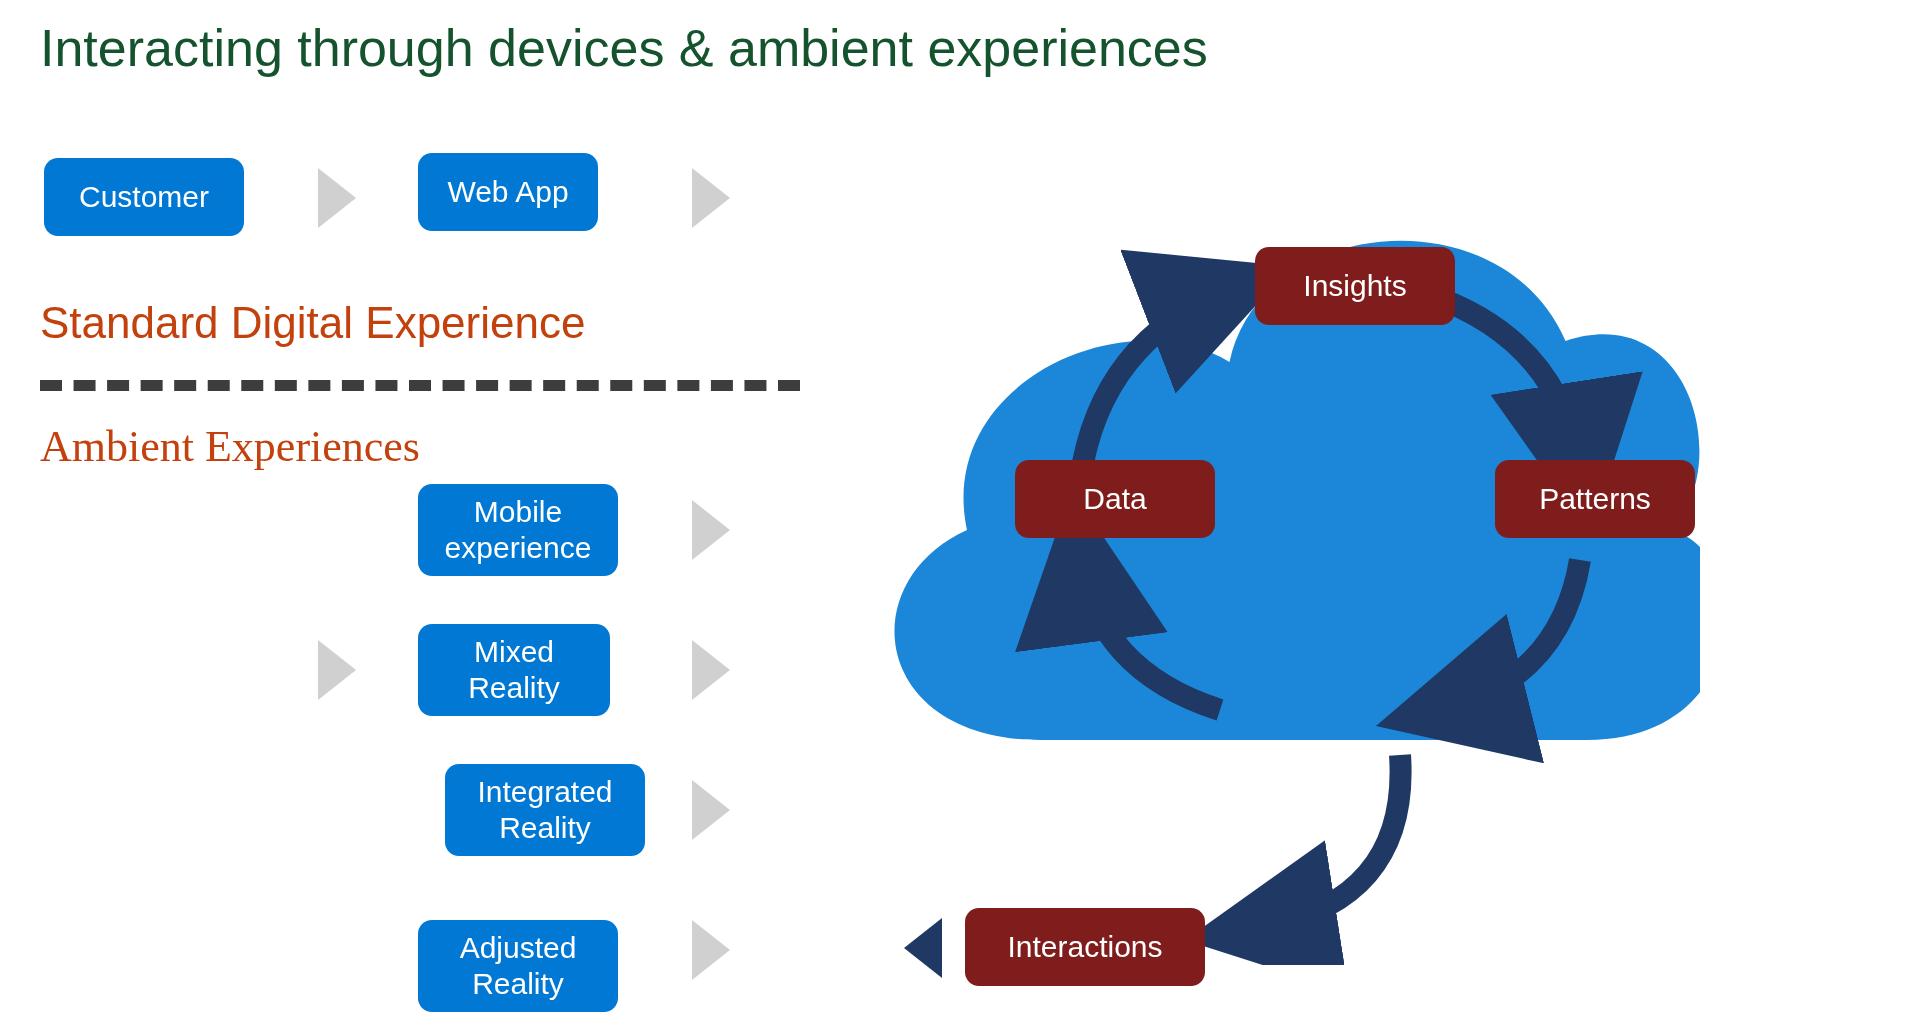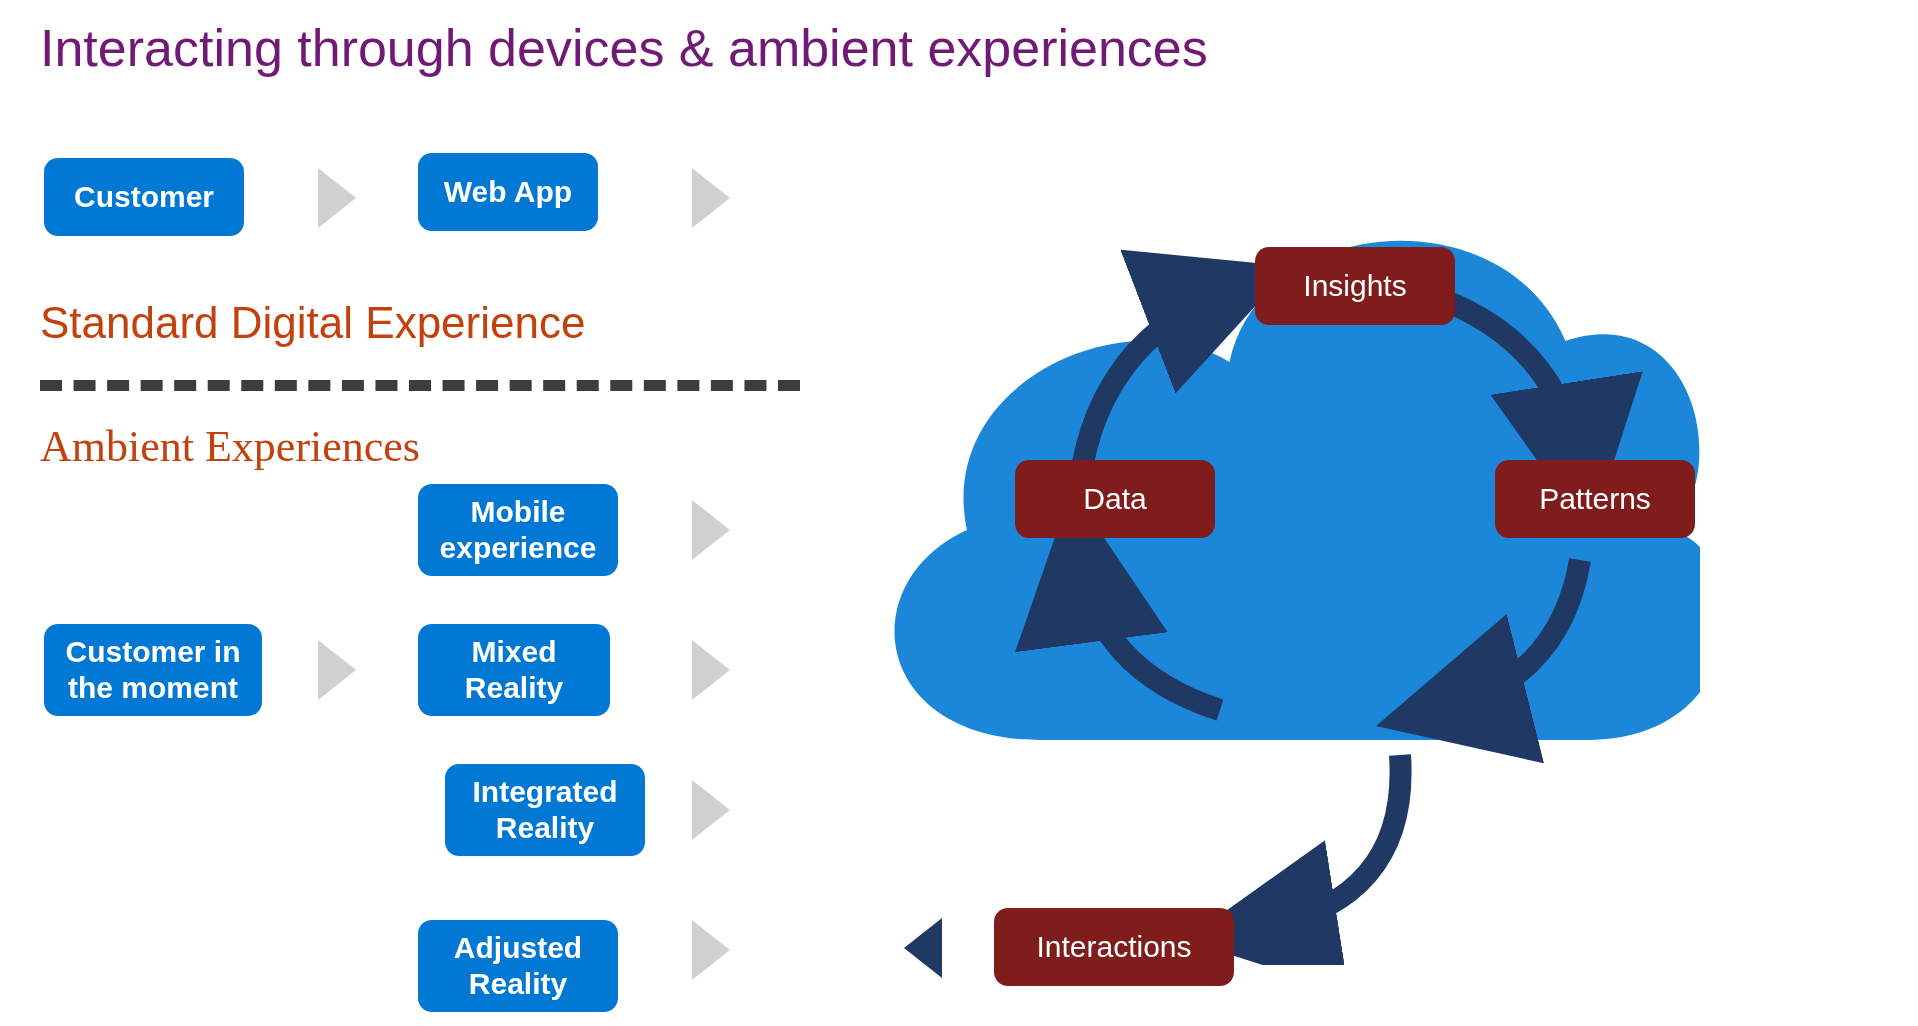--- a/index.html
+++ b/index.html
@@ -15,38 +15,38 @@
   .slide {
     position: relative;
     width: 1918px;
     height: 1026px;
     padding: 30px 40px;
     box-sizing: border-box;
   }
   .title {
     font-size: 52px;
     font-weight: 300;
-    color: #701a75;
+    color: #14532d;
     text-align: right;
   }
   .subtitle {
     font-size: 44px;
     font-weight: 300;
     color: #c2410c;
   }
   .blue-box {
     background: #0078d4;
     color: #ffffff;
     border-radius: 14px;
     display: flex;
     align-items: center;
     justify-content: center;
     text-align: center;
     font-size: 30px;
-    font-weight: 700;
+    font-weight: 400;
     line-height: 1.2;
     box-sizing: border-box;
     padding: 14px 10px;
   }
   .grey-box {
     background: #7f1d1d;
     color: #ffffff;
     border-radius: 14px;
     display: flex;
     align-items: center;
@@ -91,21 +91,20 @@
   <div class="blue-box abs" style="left:418px; top:153px; width:180px; height:78px;">Web App</div>
 
   <div class="arrow-right-grey abs" style="left:692px; top:168px;"></div>
 
   <div class="subtitle abs" style="left:40px; top:298px;">Standard Digital Experience</div>
 
   <hr class="divider abs" style="left:40px; top:372px; width:760px;">
 
   <div class="subtitle abs" style="left:40px; top:421px;font-family:Liberation Serif, serif;">Ambient Experiences</div>
 
-  <div class="blue-box abs" style="left:44px; top:624px; width:218px; height:92px;">Customer in the moment</div>
 
   <div class="arrow-right-grey abs" style="left:318px; top:640px;"></div>
 
   <div class="blue-box abs" style="left:418px; top:484px; width:200px; height:92px;">Mobile experience</div>
   <div class="arrow-right-grey abs" style="left:692px; top:500px;"></div>
 
   <div class="blue-box abs" style="left:418px; top:624px; width:192px; height:92px;">Mixed Reality</div>
   <div class="arrow-right-grey abs" style="left:692px; top:640px;"></div>
 
   <div class="blue-box abs" style="left:418px; top:764px; width:200px; height:92px;margin-left:27px;">Integrated Reality</div>
@@ -149,17 +148,17 @@
 
   <svg class="abs" style="left:1190px; top:745px;" width="260" height="220">
     <defs>
       <marker id="ah2" markerWidth="7" markerHeight="7" refX="4" refY="3.5" orient="auto">
         <polygon points="0 0, 7 3.5, 0 7" fill="#1f3864"></polygon>
       </marker>
     </defs>
     <path d="M 210 10 Q 220 160 60 185" stroke="#1f3864" stroke-width="22" fill="none" marker-end="url(#ah2)"></path>
   </svg>
 
-  <div class="grey-box abs" style="left:965px; top:908px; width:240px; height:78px;margin-left:29px;">Interactions</div>
+  <div class="grey-box abs" style="left:965px; top:908px; width:240px; height:78px;">Interactions</div>
 
   <div class="arrow-left-navy abs" style="left:904px; top:918px;"></div>
 
 </div>
 
 </body></html>

